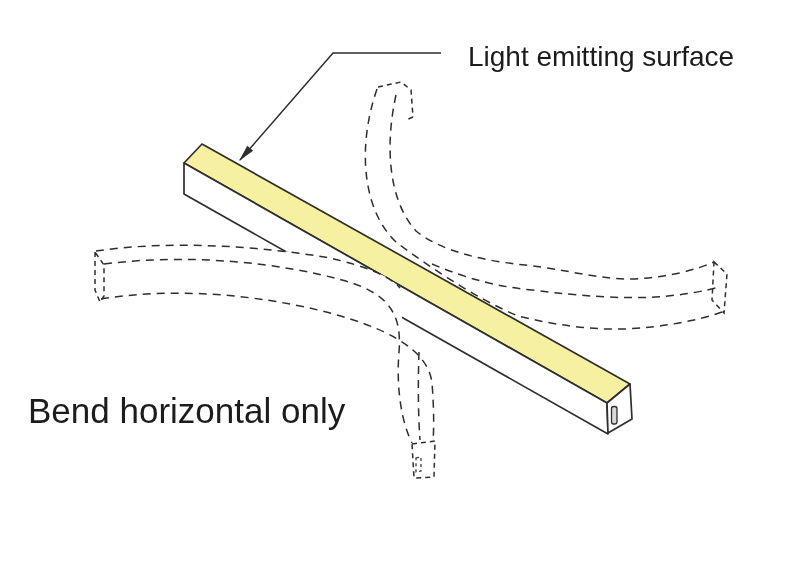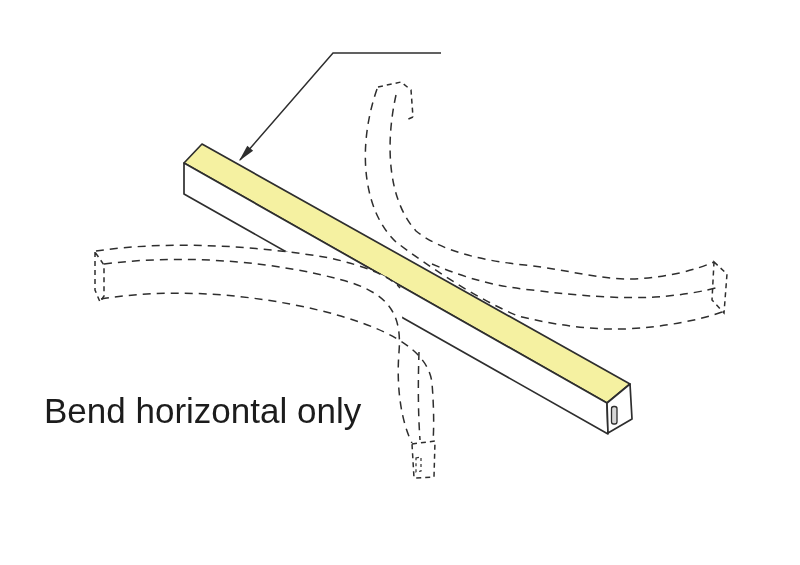--- a/index.html
+++ b/index.html
@@ -12,21 +12,21 @@
     font-family: "Liberation Sans", sans-serif;
   }
   .stage svg { position: absolute; left: 0; top: 0; }
   .label {
     position: absolute;
     color: #1c1c1c;
     white-space: nowrap;
     line-height: 1.1;
   }
   .callout-label { left: 468px; top: 42px; font-size: 28px; }
-  .note-label  { left: 44px;  top: 392px; font-size: 35px; }
+  .note-label  { left: 28px;  top: 392px; font-size: 35px; }
 </style>
 </head>
 <body>
 
 <div class="stage">
 
   <svg width="800" height="565" viewBox="0 0 800 565">
 
     <g fill="none" stroke-width="1.5" stroke-dasharray="8,6" stroke="#2e2e2e">
       <path d="M 377,89 C 356,150 364,212 396,242
@@ -78,16 +78,17 @@
                C 434,408 434,428 433,442"></path>
       <path d="M 419,352 C 418,382 418,412 420,440"></path>
       <g stroke-dasharray="5,4">
         <path d="M 95,252 L 95,290 L 100,302 L 104,296 L 104,265 Z"></path>
         <path d="M 412,444 L 435,441 L 434,477 L 414,478 Z"></path>
         <path stroke-width="1.2" stroke-dasharray="3,3" d="M 416,458 L 421,457 L 421,471 L 416,472 Z"></path>
       </g>
     </g>
   </svg>
 
+  <div class="label callout-label">Light emitting surface</div>
 
   <div class="label note-label">Bend horizontal only</div>
 
 </div>
 
 </body></html>

